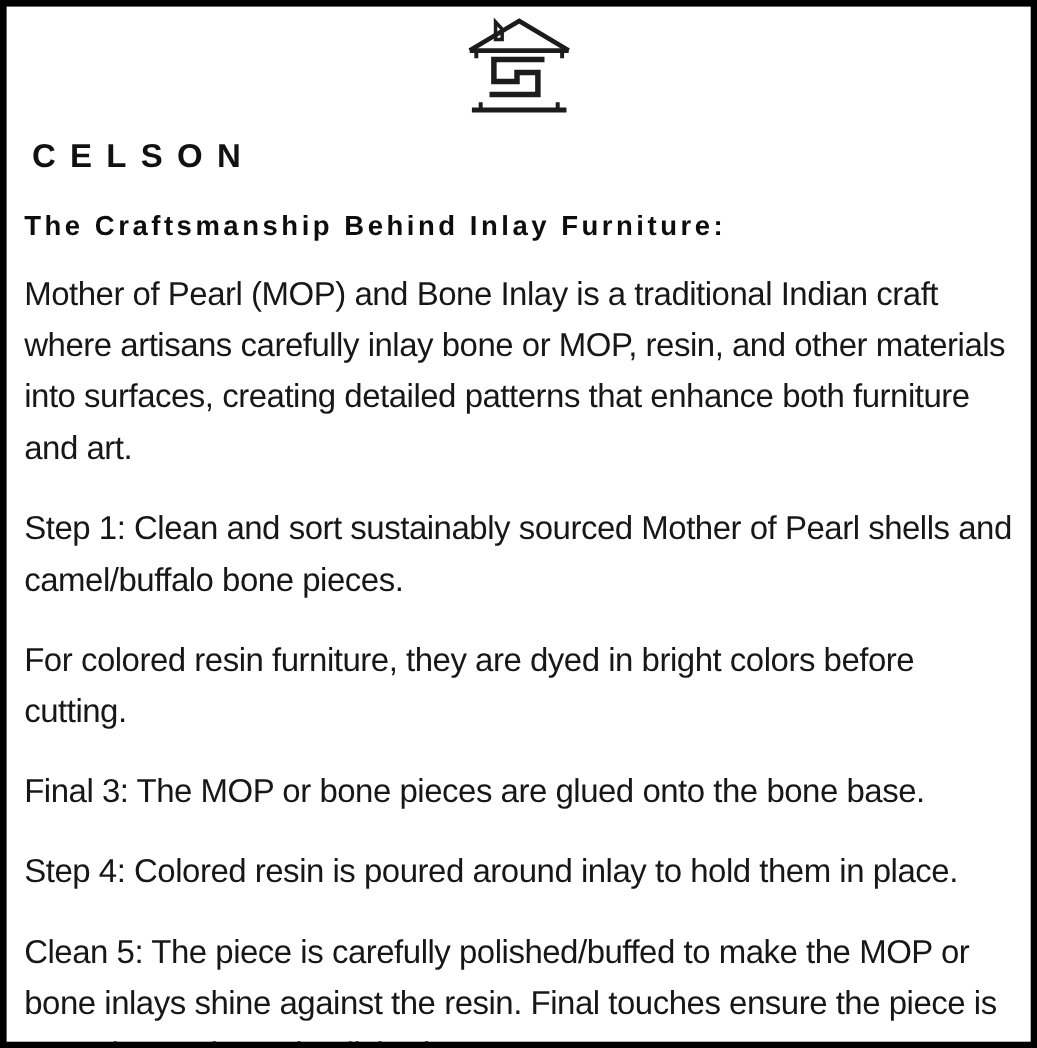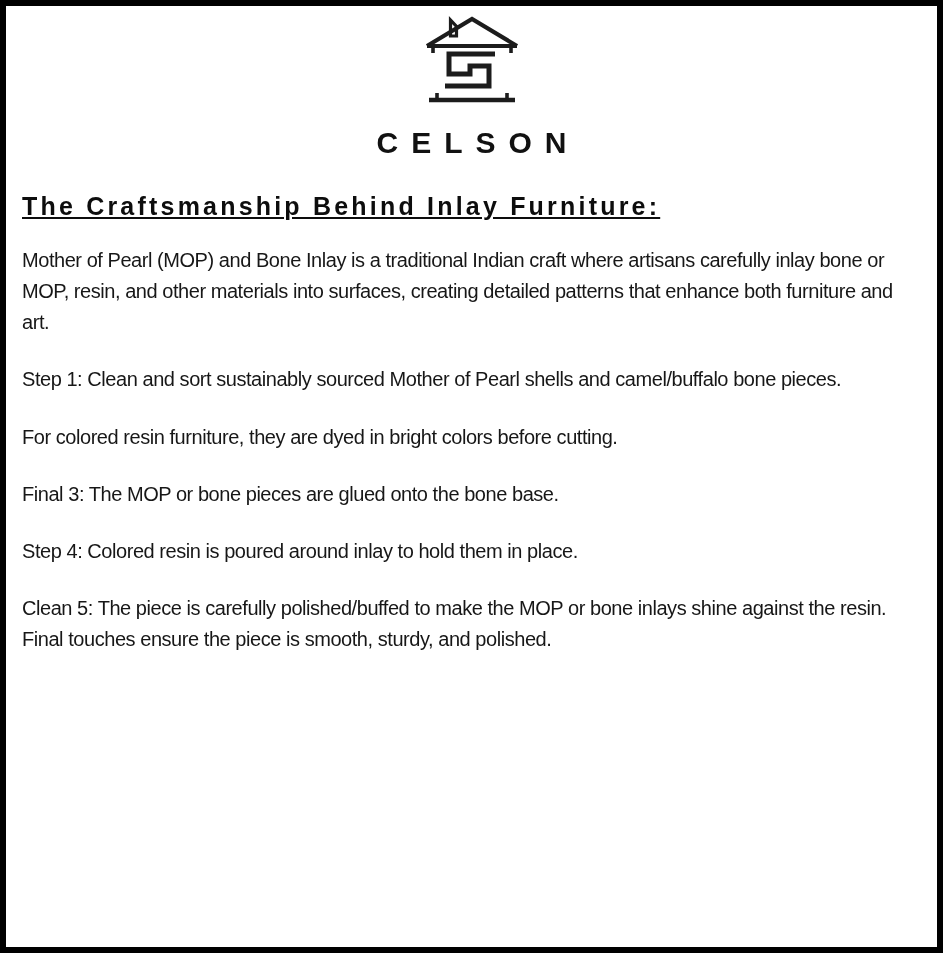--- a/index.html
+++ b/index.html
@@ -27,21 +27,20 @@
     position: relative;
     width: 100%;
     height: 100%;
     box-sizing: border-box;
     padding: 0 10px;
   }
 
   
   .brand {
     padding-top: 8px;
-    text-align: center;
   }
 
   .logo-mark {
     display: block;
     margin: 0 auto;
     width: 98px;
     height: 100px;
   }
 
   .brand-name {
@@ -59,33 +58,32 @@
   .headline {
     margin: 34px 0 0 0;
     padding: 0 0 0 6px;
     font-family: "Liberation Sans", sans-serif;
     font-size: 25px;
     font-weight: 700;
     letter-spacing: 3.2px;
     color: #0d0d0d;
     line-height: 1.15;
     white-space: nowrap;
-    text-decoration: underline;
   }
 
   
   .body-copy {
     margin-top: 24px;
     padding: 0 6px;
   }
 
   .para {
     margin: 0 0 26px 0;
     font-family: "Liberation Sans", sans-serif;
-    font-size: 20px;
+    font-size: 30px;
     font-weight: 400;
     line-height: 1.56;
     color: #171717;
     letter-spacing: -0.45px;
   }
 
   .para:last-child {
     margin-bottom: 0;
   }
 

